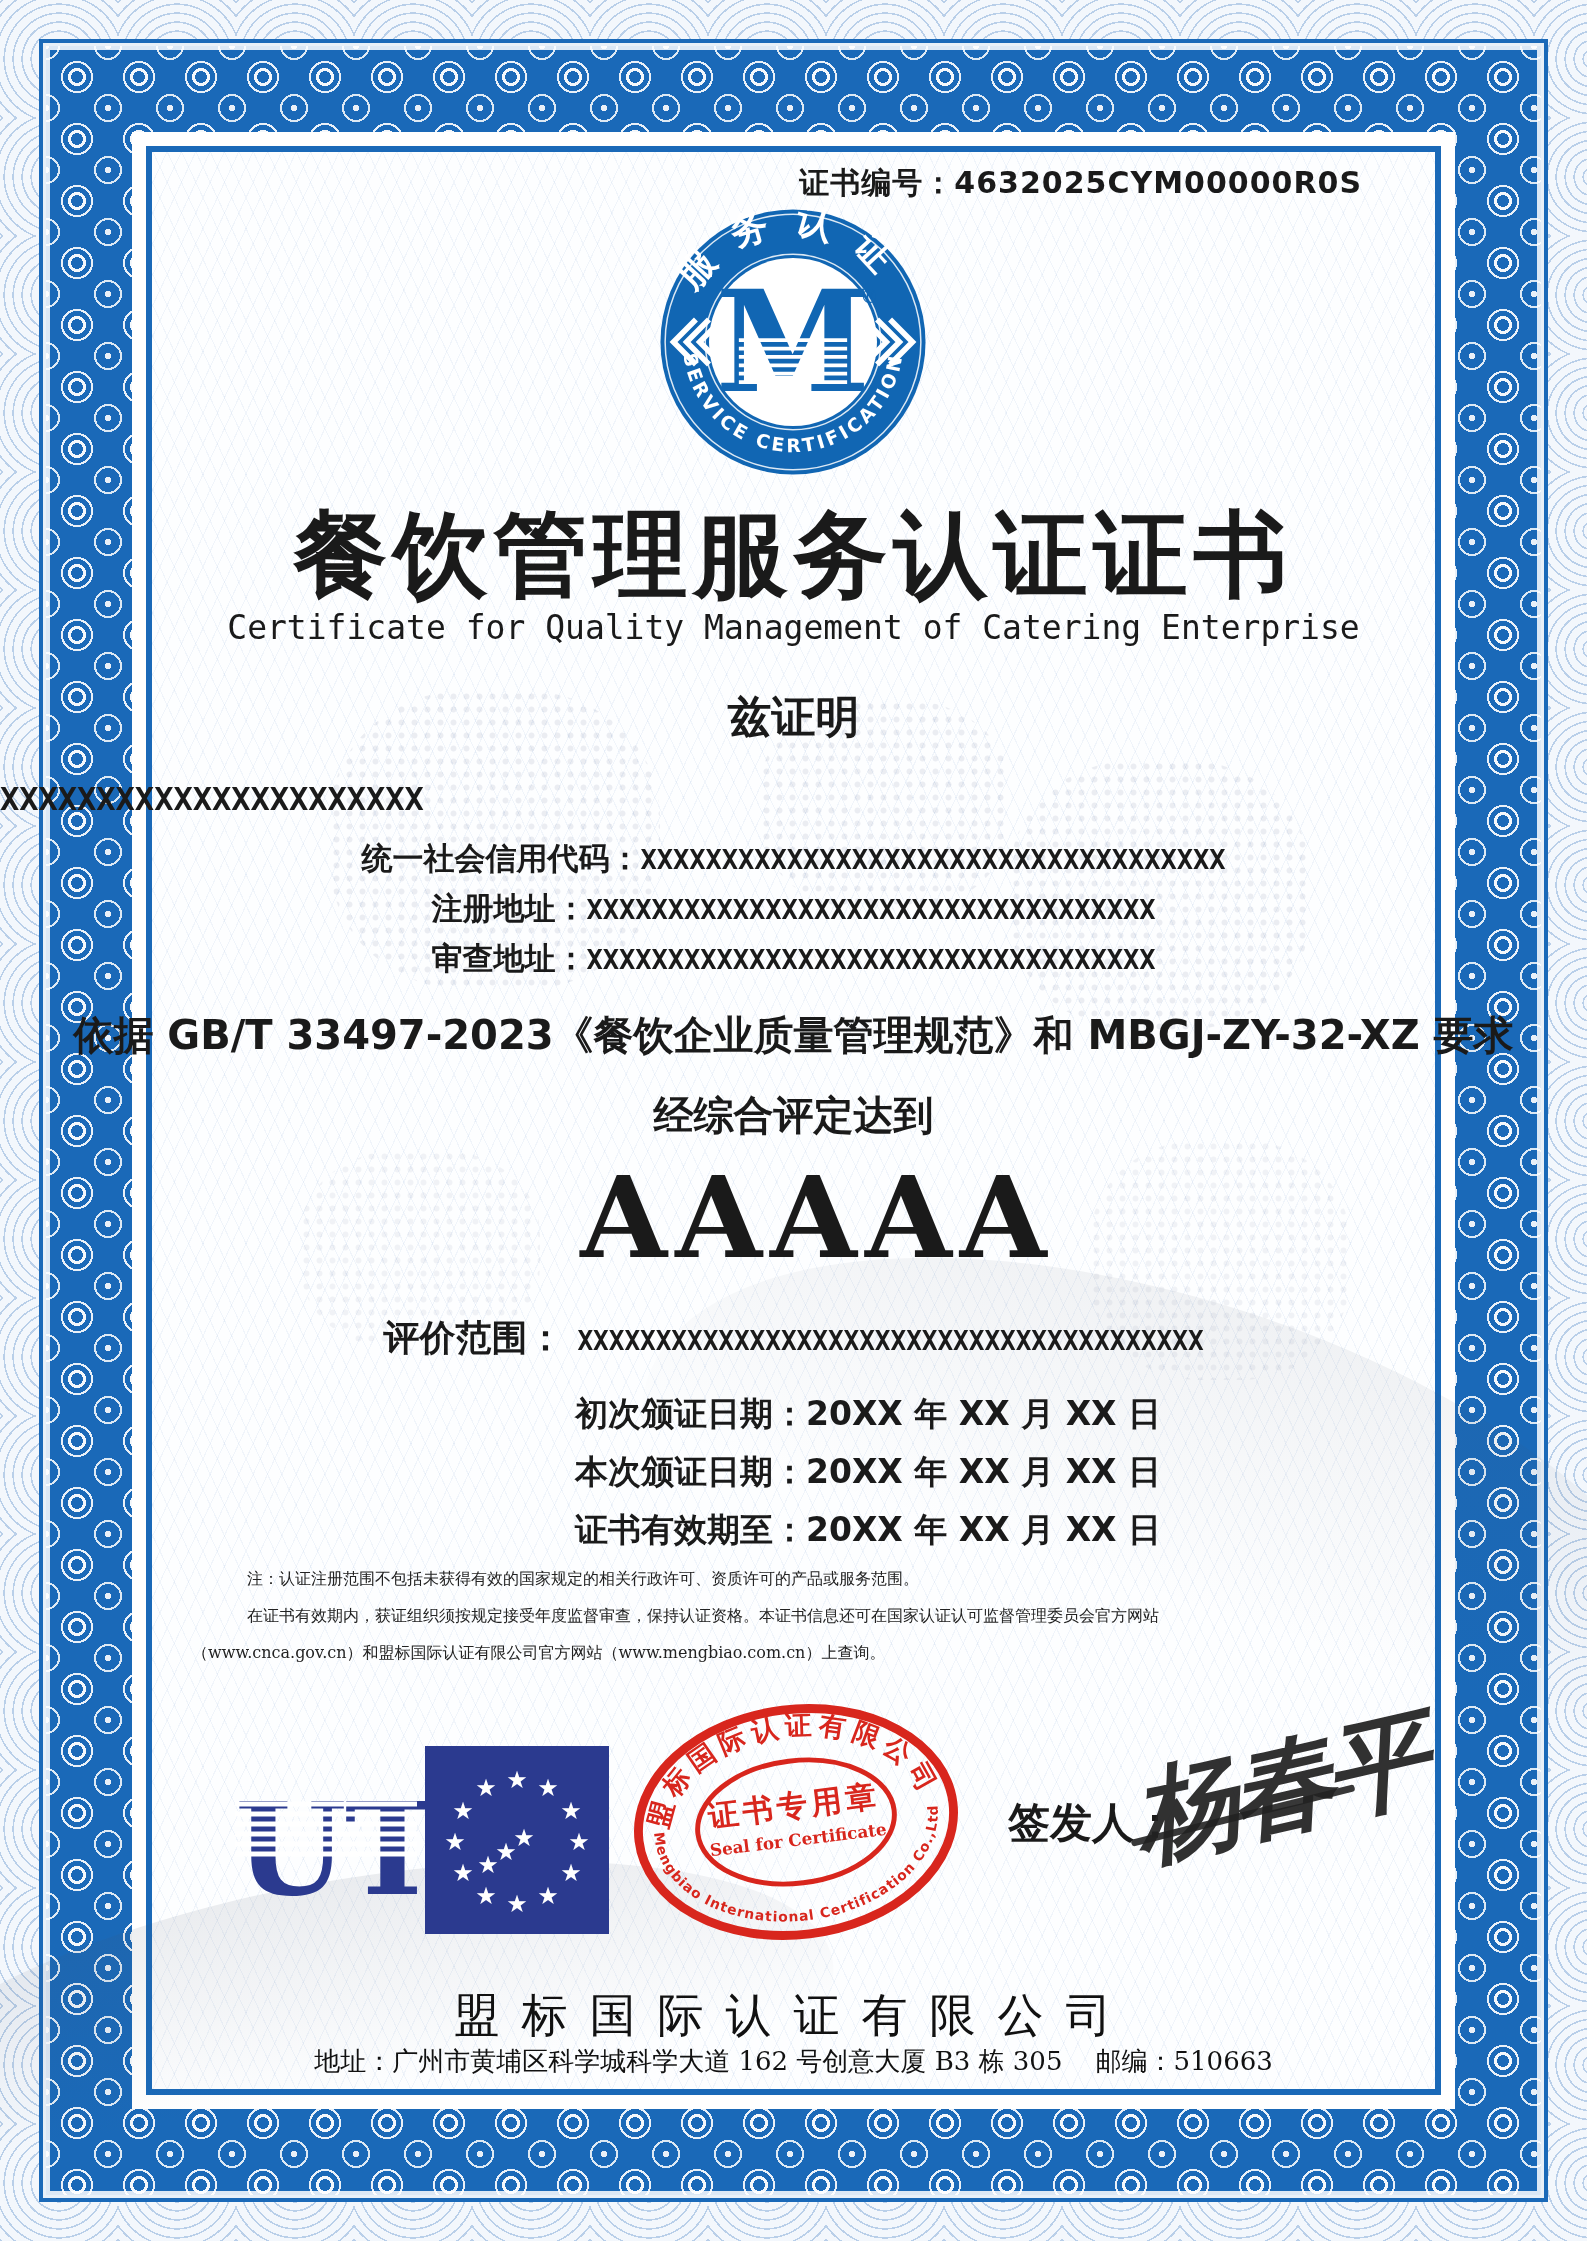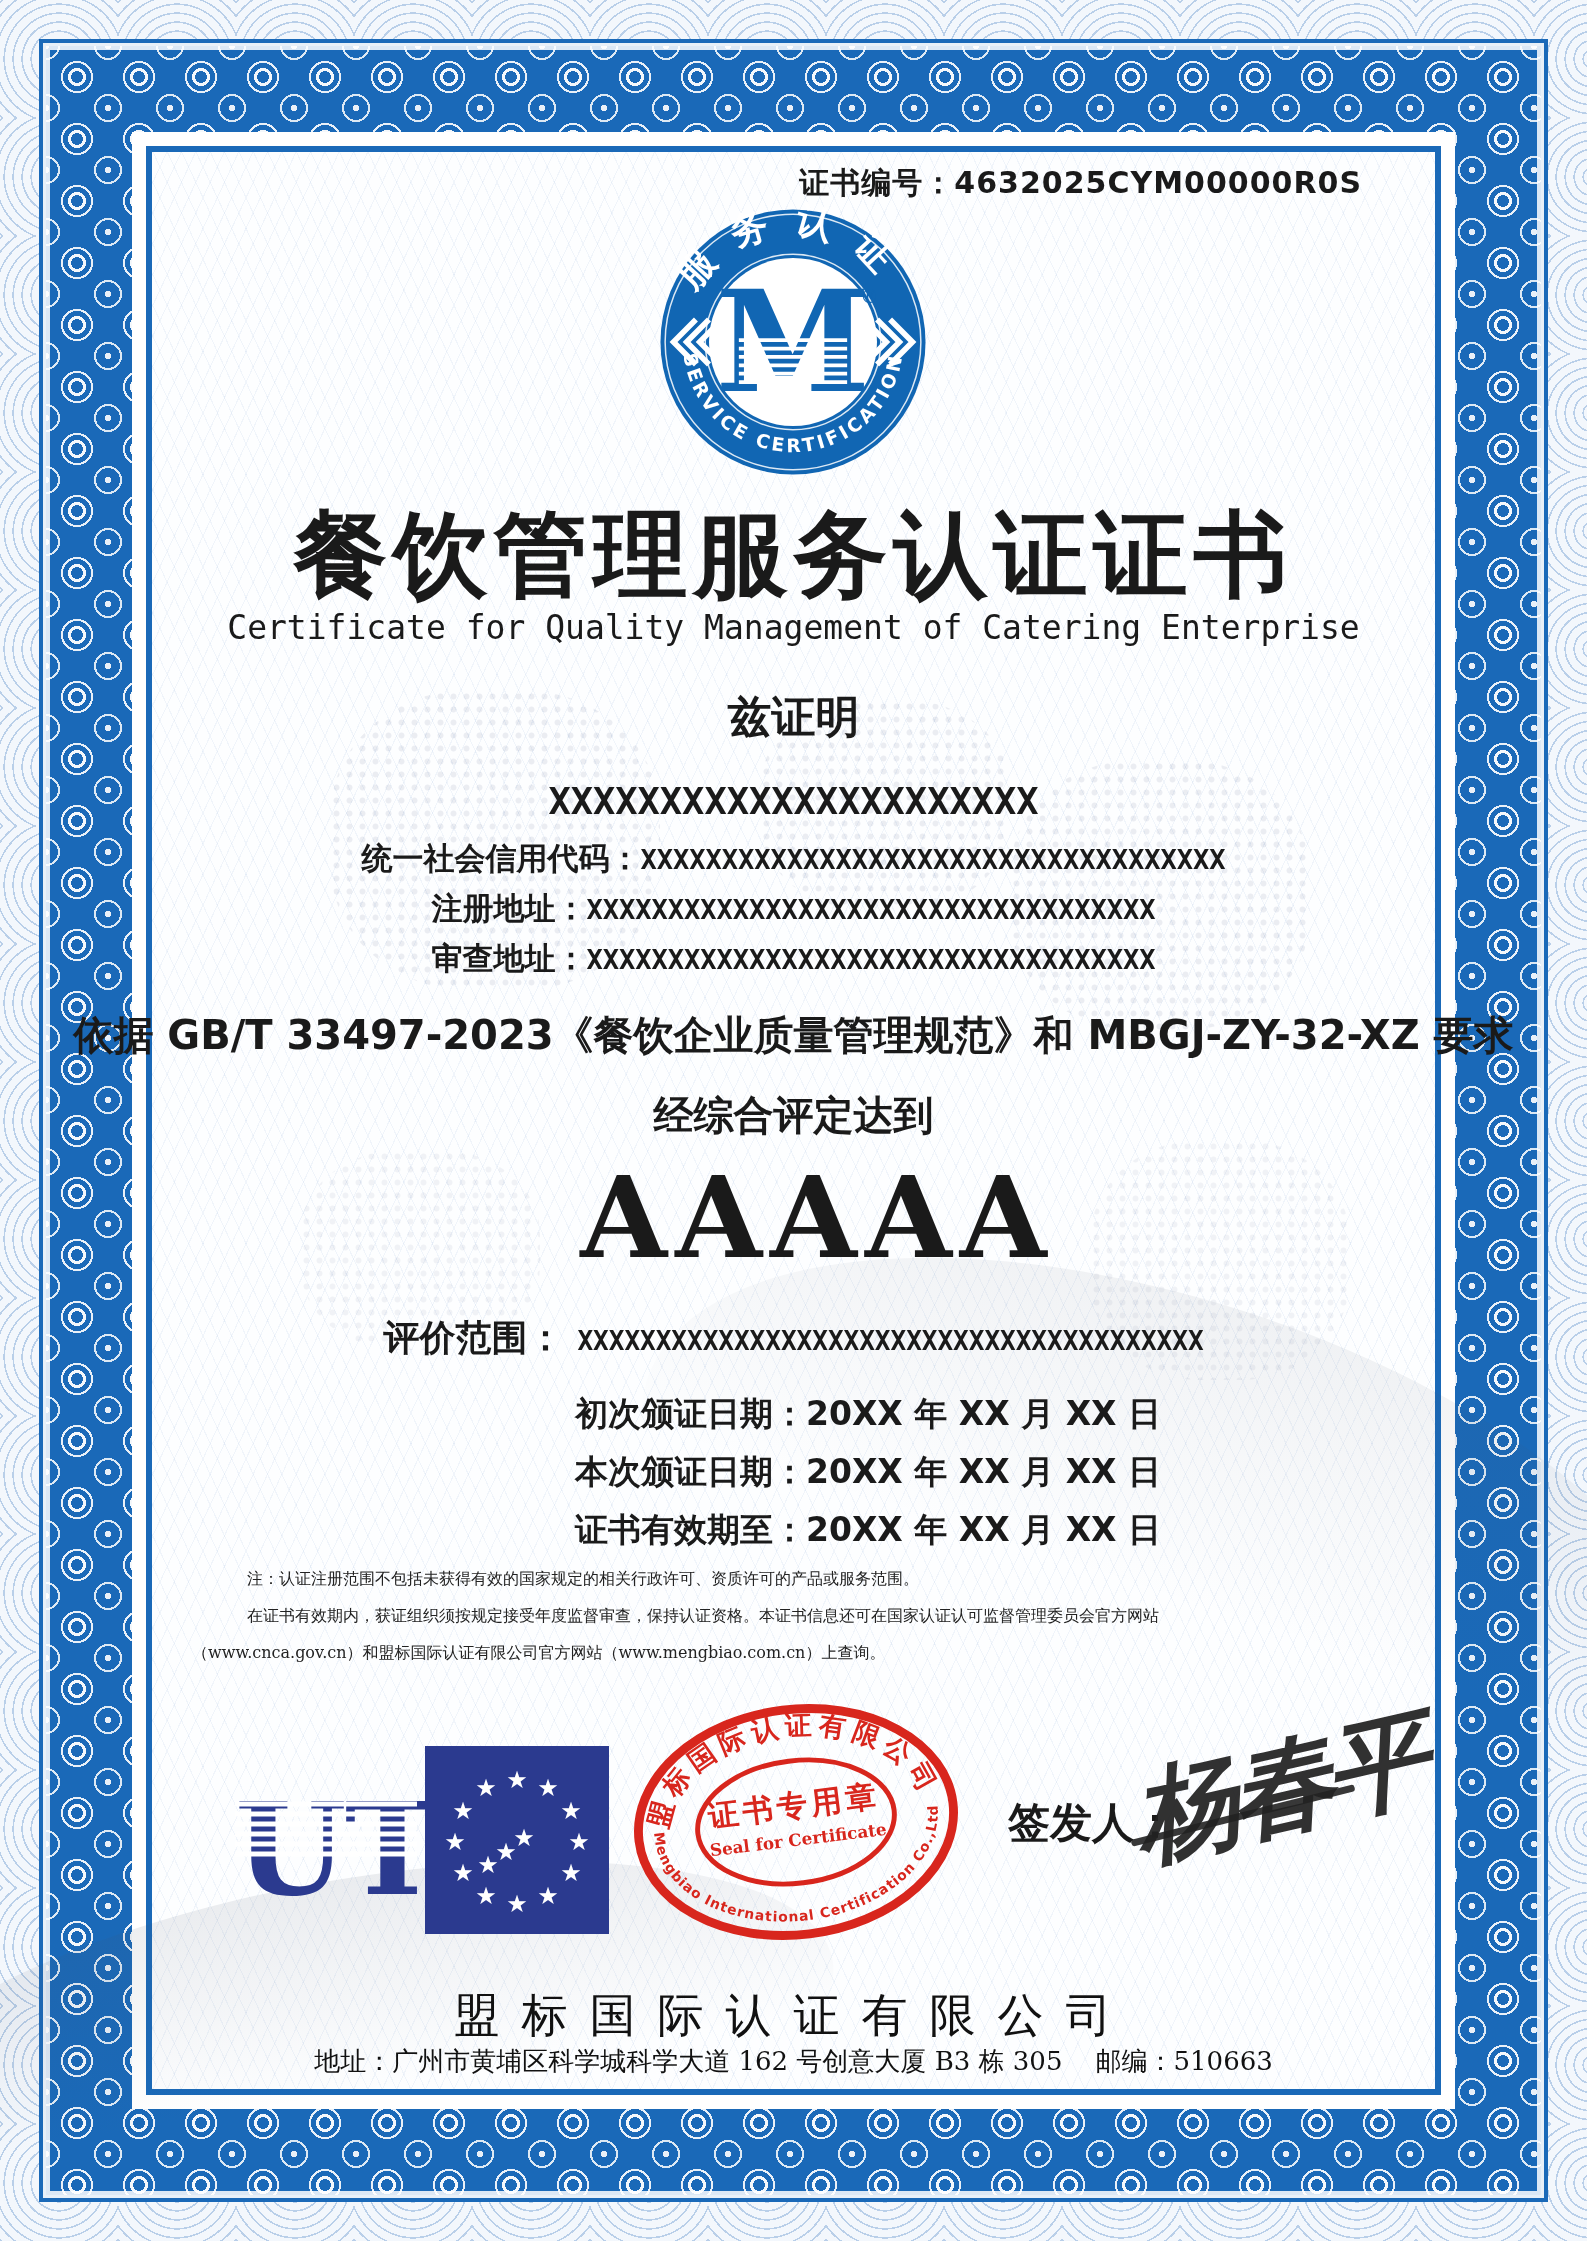--- a/index.html
+++ b/index.html
@@ -50,22 +50,22 @@
 
   .cert-number{position:absolute;top:163px;right:225px;font-size:30px;font-weight:bold;letter-spacing:1px;}
 
   .badge{position:absolute;left:653px;top:202px;width:280px;height:280px;}
 
   .title-zh{position:absolute;left:0;right:0;top:492px;text-align:center;
     font-family:"DejaVu Serif","Liberation Serif",serif;font-weight:bold;font-size:94px;letter-spacing:6px;}
   .title-en{position:absolute;left:0;right:0;top:608px;text-align:center;
     font-family:"DejaVu Sans Mono","Liberation Mono",monospace;font-size:33px;}
   .certify{position:absolute;left:0;right:0;top:688px;text-align:center;font-size:44px;font-weight:bold;}
-  .company{position:absolute;left:0;right:0;top:780px;text-align:center;
-    font-family:"DejaVu Sans Mono","Liberation Mono",monospace;font-weight:bold;font-size:37px;}
+  .company{position:absolute;left:0;right:0;top:780px;text-align:left;
+    font-family:"DejaVu Sans Mono","Liberation Mono",monospace;font-weight:bold;font-size:32px;}
 
   .fields{position:absolute;left:0;right:0;top:838px;}
   .field-row{display:flex;justify-content:center;align-items:baseline;height:50px;}
   .field-label{font-size:31px;font-weight:bold;white-space:pre;}
   .field-value{font-family:"DejaVu Sans Mono","Liberation Mono",monospace;font-weight:bold;font-size:27px;}
 
   .basis{position:absolute;left:0;right:0;top:1008px;text-align:center;font-size:40px;font-weight:bold;}
   .result{position:absolute;left:0;right:0;top:1088px;text-align:center;font-size:40px;font-weight:bold;}
   .grade{position:absolute;left:0;right:0;top:1152px;text-align:center;
     font-family:"DejaVu Serif","Liberation Serif",serif;font-weight:bold;font-size:112px;letter-spacing:8px;padding-left:48px;}

